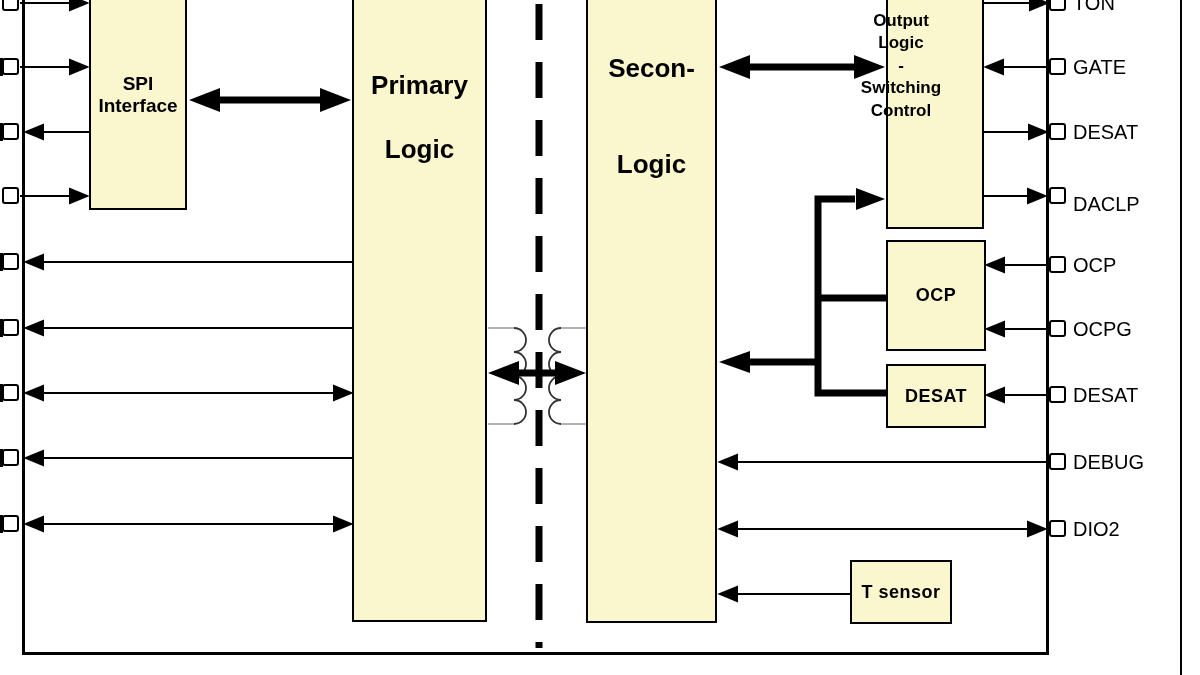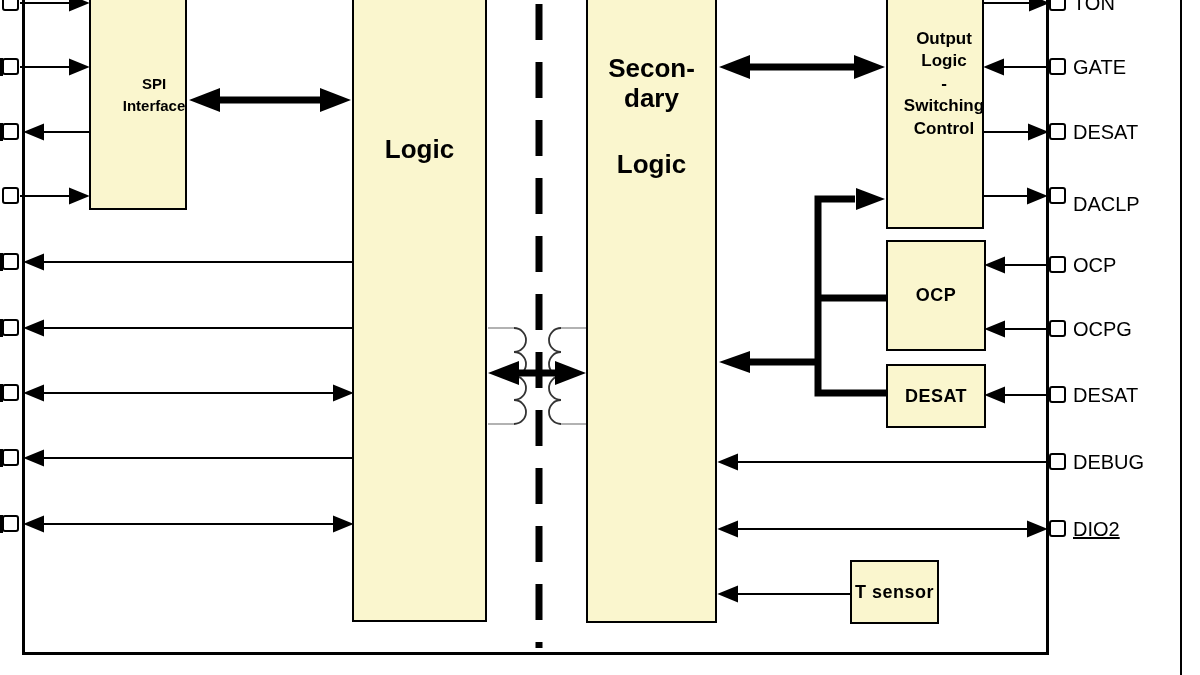--- a/index.html
+++ b/index.html
@@ -14,21 +14,21 @@
     border:3px solid #000;border-top:none;box-sizing:border-box;
   }
   .outer-border-right{position:absolute;left:1180px;top:0;width:2px;height:675px;background:#000;}
   .block{
     position:absolute;background:#FAF6CE;border:2px solid #000;box-sizing:border-box;
     display:flex;align-items:center;justify-content:center;text-align:center;
   }
   .block .bl{font-weight:bold;font-size:18px;letter-spacing:.5px;}
   .blabel{position:absolute;text-align:center;font-weight:bold;}
   .big{font-size:26px;line-height:30px;}
-  .med{font-size:15px;line-height:22px;margin-left:16px;}
+  .med{font-size:19px;line-height:22px;}
   .ostext{font-size:17px;line-height:22.4px;}
   .pinsq{
     position:absolute;width:17px;height:17px;background:#fff;
     border:2px solid #000;border-radius:3px;box-sizing:border-box;
   }
   .pinlabel{position:absolute;font-size:20px;line-height:22px;white-space:nowrap;}
   .sliver{position:absolute;left:0;width:3px;height:18px;background:#000;}
 </style>
 </head>
 <body>
@@ -110,45 +110,45 @@
   <div class="chip-body"></div>
   <div class="outer-border-right"></div>
 
   <div class="block" style="left:89px;top:-20px;width:98px;height:230px;"></div>
   <div class="blabel med" style="left:89px;top:73px;width:98px;">
     <div>SPI</div>
     <div>Interface</div>
   </div>
 
   <div class="block" style="left:352px;top:-20px;width:135px;height:642px;"></div>
+  <div class="blabel big" style="left:352px;top:70px;width:135px;">Primary</div>
   <div class="blabel big" style="left:352px;top:134px;width:135px;">Logic</div>
 
   <div class="block" style="left:586px;top:-20px;width:131px;height:643px;"></div>
   <div class="blabel big" style="left:586px;top:53px;width:131px;">Secon-</div>
-  <div class="blabel big" style="left:586px;top:83px;width:131px;">dary</div>
   <div class="blabel big" style="left:586px;top:149px;width:131px;">Logic</div>
 
   <div class="block" style="left:886px;top:-20px;width:98px;height:249px;"></div>
-  <div class="blabel ostext" style="left:886px;top:10px;width:116px;margin-top:18px;">
+  <div class="blabel ostext" style="left:843px;top:10px;width:116px;">
     <div>Output</div>
     <div>Logic</div>
     <div>-</div>
     <div>Switching</div>
     <div>Control</div>
   </div>
 
   <div class="block" style="left:886px;top:240px;width:100px;height:111px;">
     <span class="bl">OCP</span>
   </div>
 
   <div class="block" style="left:886px;top:364px;width:100px;height:64px;">
     <span class="bl">DESAT</span>
   </div>
 
-  <div class="block" style="left:850px;top:560px;width:89px;height:64px;">
+  <div class="block" style="left:850px;top:560px;width:102px;height:64px;">
     <span class="bl">T sensor</span>
   </div>
 
   <div class="pinsq" style="left:2px;top:-6px;"></div>
   <div class="pinsq" style="left:2px;top:58px;"></div>
   <div class="pinsq" style="left:2px;top:123px;"></div>
   <div class="pinsq" style="left:2px;top:187px;"></div>
   <div class="pinsq" style="left:2px;top:253px;"></div>
   <div class="pinsq" style="left:2px;top:319px;"></div>
   <div class="pinsq" style="left:2px;top:384px;"></div>
@@ -174,15 +174,15 @@
   <div class="pinsq" style="left:1049px;top:520px;"></div>
 
   <div class="pinlabel" style="left:1073px;top:-8px;">TON</div>
   <div class="pinlabel" style="left:1073px;top:56px;text-align:right;">GATE</div>
   <div class="pinlabel" style="left:1073px;top:121px;">DESAT</div>
   <div class="pinlabel" style="left:1073px;top:193px;">DACLP</div>
   <div class="pinlabel" style="left:1073px;top:254px;">OCP</div>
   <div class="pinlabel" style="left:1073px;top:318px;">OCPG</div>
   <div class="pinlabel" style="left:1073px;top:384px;">DESAT</div>
   <div class="pinlabel" style="left:1073px;top:451px;">DEBUG</div>
-  <div class="pinlabel" style="left:1073px;top:518px;text-decoration:underline;">DIO2</div>
+  <div class="pinlabel" style="left:1073px;top:518px;">DIO2</div>
 
 </div>
 
 </body></html>

